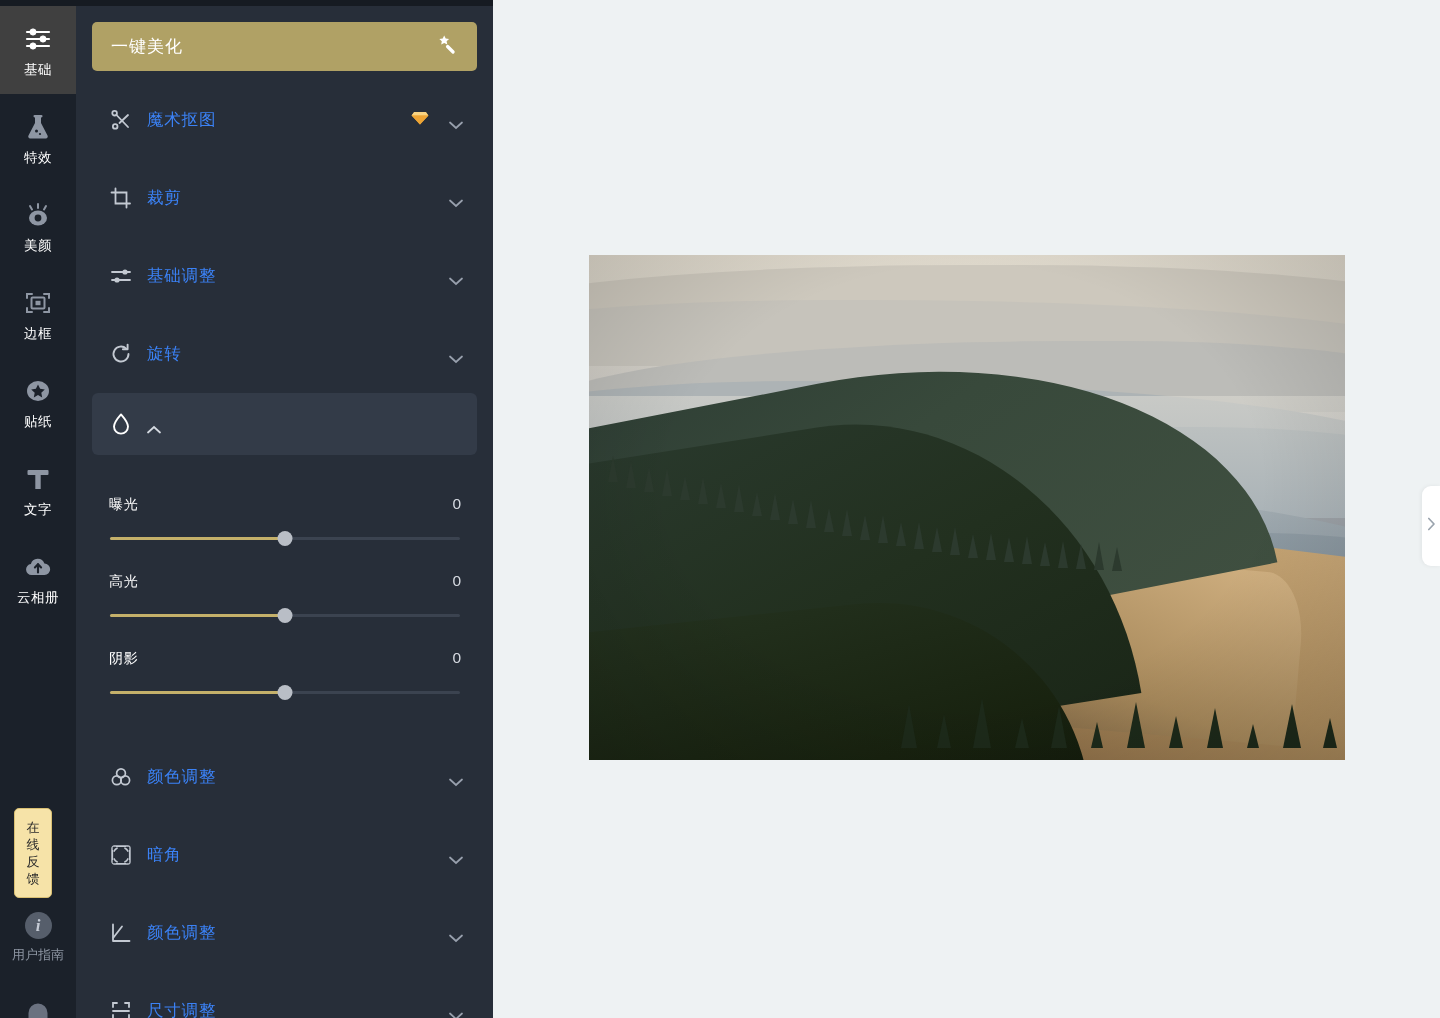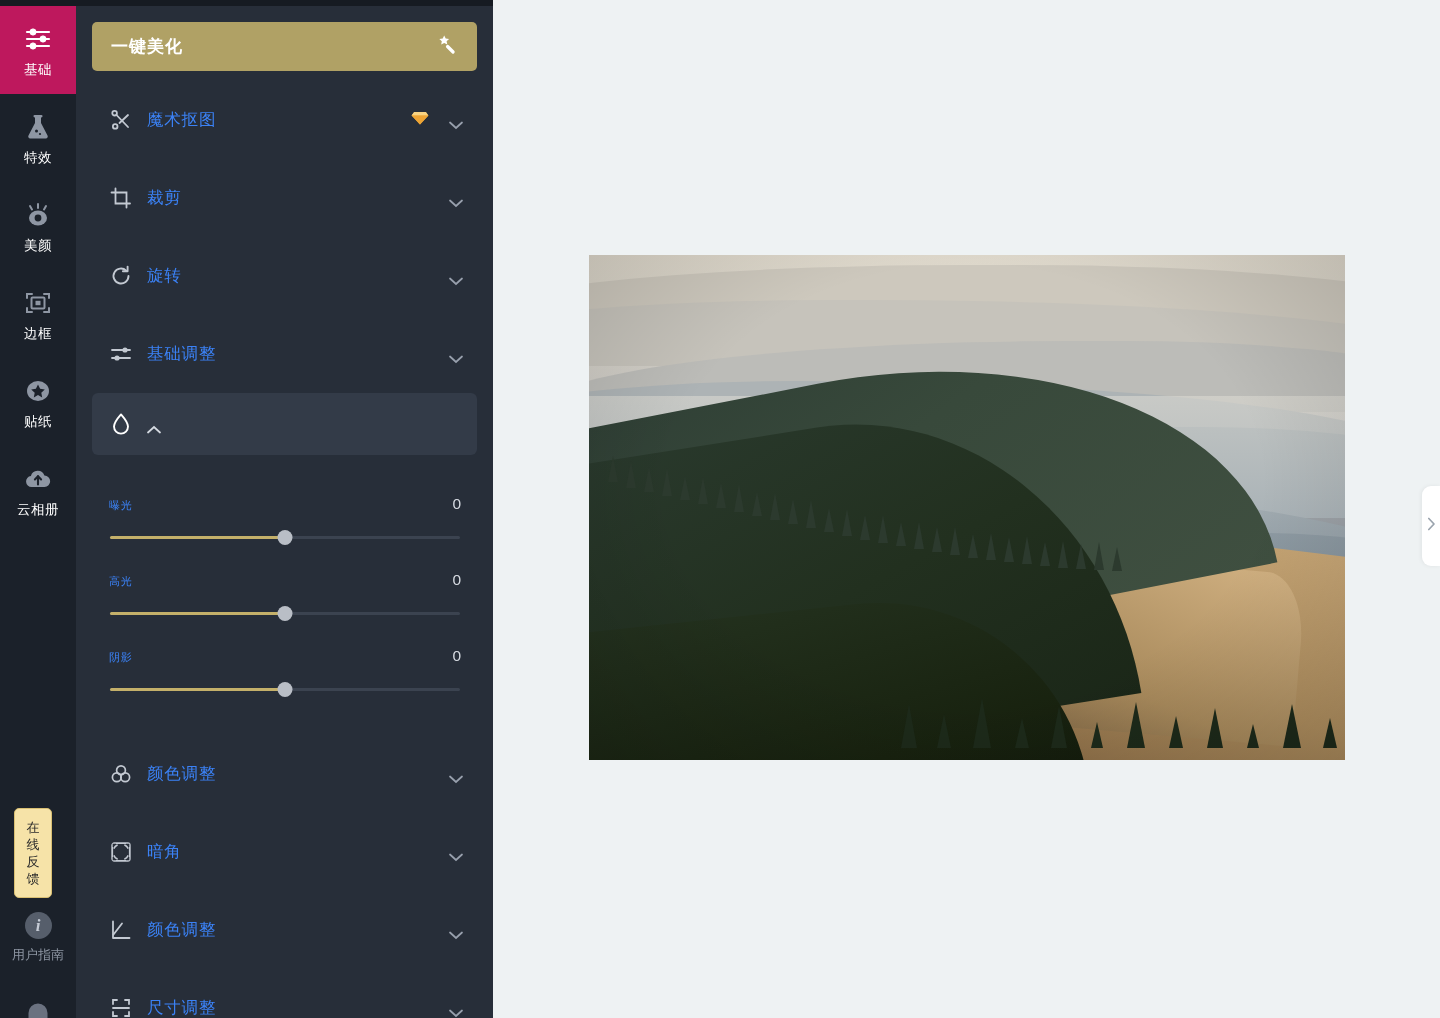--- a/index.html
+++ b/index.html
@@ -28,21 +28,21 @@
     overflow: hidden;
   }
   .rail-item {
     width: 76px; height: 88px;
     display: flex; flex-direction: column;
     align-items: center; justify-content: center;
     gap: 9px;
     cursor: pointer;
     user-select: none;
   }
-  .rail-item.active { background: #be185d; }
+  .rail-item.active { background: #404040; }
   .rail-icon { width: 30px; height: 30px; display: flex; align-items: center; justify-content: center; }
   .rail-icon svg { display: block; }
   .rail-label {
     font-size: 13.5px; color: #ffffff; letter-spacing: .5px; line-height: 1;
   }
   .rail-item.active .rail-label { color: #ffffff; }
   .rail-item.active .rail-icon svg { fill: #ffffff; stroke: #ffffff; }
 
   
   .feedback-btn {
@@ -88,21 +88,21 @@
   .beautify {
     margin: 16px 16px 0 16px;
     height: 49px;
     background: #b0a165;
     border-radius: 5px;
     display: flex; align-items: center; justify-content: space-between;
     padding: 0 16px 0 19px;
     cursor: pointer;
   }
   .beautify-label {
-    font-size: 17px; color: #ffffff; letter-spacing: 1px; font-weight: 700;
+    font-size: 17px; color: #ffffff; letter-spacing: 1px; font-weight: 400;
   }
   .menu-list { margin-top: 10px; }
   .menu-row {
     height: 78px;
     margin: 0 16px;
     display: flex; align-items: center;
     padding: 0 14px 0 17px;
     cursor: pointer;
     border-radius: 6px;
     user-select: none;
@@ -122,21 +122,21 @@
   .chev { width: 14px; height: 9px; }
 
   
   .sliders { padding: 0 0 0 0; margin-top: 6px; }
   .slider-block { margin: 0 16px; padding: 0 10px; }
   .slider-head {
     display: flex; justify-content: space-between; align-items: baseline;
     padding: 0 6px 0 7px;
     margin-bottom: 14px;
   }
-  .slider-name { font-size: 11px; color: #3b82f6; letter-spacing: .8px; }
+  .slider-name { font-size: 14px; color: #ffffff; letter-spacing: .8px; }
   .slider-val { font-size: 15.5px; color: #d7dbe2; }
   .track-wrap {
     position: relative; height: 22px;
     margin: 0 7px 0 8px;
   }
   .track {
     position: absolute; top: 9px; left: 0; right: 0; height: 3px;
     background: #3b4350; border-radius: 2px;
   }
   .track-fill {
@@ -322,20 +322,29 @@
     <div class="rail-item">
       <span class="rail-icon">
         <svg width="28" height="28" viewBox="0 0 28 28">
           <ellipse cx="14" cy="14" rx="11" ry="10" fill="#8e96a3"></ellipse>
           <path d="M14 7.5 l2.1 4.3 4.7 .6 -3.5 3.3 .9 4.7 -4.2 -2.3 -4.2 2.3 .9 -4.7 -3.5 -3.3 4.7 -.6 Z" fill="#1b212a"></path>
         </svg>
       </span>
       <span class="rail-label">贴纸</span>
     </div>
 
+    <div class="rail-item">
+      <span class="rail-icon">
+        <svg width="26" height="26" viewBox="0 0 26 26">
+          <rect x="2.5" y="4" width="21" height="5" rx="1" fill="#8e96a3"></rect>
+          <rect x="10.3" y="9" width="5.4" height="14" fill="#8e96a3"></rect>
+        </svg>
+      </span>
+      <span class="rail-label">文字</span>
+    </div>
 
     <div class="rail-item">
       <span class="rail-icon">
         <svg width="30" height="24" viewBox="0 0 30 24">
           <path d="M8.5 20 a5.5 5.5 0 0 1 -.6 -10.96 A7 7 0 0 1 21.4 8.6 a5.7 5.7 0 0 1 .1 11.4 Z" fill="#8e96a3"></path>
           <path d="M15 17.5 V9.5 M15 9.2 l-3.1 3.2 M15 9.2 l3.1 3.2" stroke="#1b212a" stroke-width="2.1" fill="none" stroke-linecap="round"></path>
         </svg>
       </span>
       <span class="rail-label">云相册</span>
     </div>
@@ -415,47 +424,47 @@
           <span class="chev">
             <svg width="14" height="9" viewBox="0 0 14 9">
                 <path d="M1 1.5 L7 7 L13 1.5" stroke="#98a0ad" stroke-width="1.7" fill="none" stroke-linecap="round"></path>
               </svg>
           </span>
         </span>
       </div>
 
       <div class="menu-row">
         <span class="menu-ico">
-          <svg width="22" height="22" viewBox="0 0 22 22">
-            <path d="M18.5 11 a7.5 7.5 0 1 1 -2.3 -5.4" stroke="#c3c9d2" stroke-width="1.9" fill="none" stroke-linecap="round"></path>
-            <path d="M17.6 1.6 V6.3 H12.9" stroke="#c3c9d2" stroke-width="1.9" fill="none" stroke-linecap="round" stroke-linejoin="round"></path>
-          </svg>
-        </span>
-        <span class="menu-text">旋转</span>
-        <span class="menu-right">
-          <span class="chev">
-            <svg width="14" height="9" viewBox="0 0 14 9">
-                <path d="M1 1.5 L7 7 L13 1.5" stroke="#98a0ad" stroke-width="1.7" fill="none" stroke-linecap="round"></path>
-              </svg>
-          </span>
-        </span>
-      </div>
-
-      <div class="menu-row">
-        <span class="menu-ico">
           <svg width="22" height="20" viewBox="0 0 22 20">
             <g stroke="#c3c9d2" stroke-width="1.8" stroke-linecap="round">
               <line x1="2" y1="6" x2="20" y2="6"></line>
               <line x1="2" y1="14" x2="20" y2="14"></line>
             </g>
             <circle cx="15" cy="6" r="2.6" fill="#c3c9d2"></circle>
             <circle cx="7" cy="14" r="2.6" fill="#c3c9d2"></circle>
           </svg>
         </span>
         <span class="menu-text">基础调整</span>
+        <span class="menu-right">
+          <span class="chev">
+            <svg width="14" height="9" viewBox="0 0 14 9">
+                <path d="M1 1.5 L7 7 L13 1.5" stroke="#98a0ad" stroke-width="1.7" fill="none" stroke-linecap="round"></path>
+              </svg>
+          </span>
+        </span>
+      </div>
+
+      <div class="menu-row">
+        <span class="menu-ico">
+          <svg width="22" height="22" viewBox="0 0 22 22">
+            <path d="M18.5 11 a7.5 7.5 0 1 1 -2.3 -5.4" stroke="#c3c9d2" stroke-width="1.9" fill="none" stroke-linecap="round"></path>
+            <path d="M17.6 1.6 V6.3 H12.9" stroke="#c3c9d2" stroke-width="1.9" fill="none" stroke-linecap="round" stroke-linejoin="round"></path>
+          </svg>
+        </span>
+        <span class="menu-text">旋转</span>
         <span class="menu-right">
           <span class="chev">
             <svg width="14" height="9" viewBox="0 0 14 9">
                 <path d="M1 1.5 L7 7 L13 1.5" stroke="#98a0ad" stroke-width="1.7" fill="none" stroke-linecap="round"></path>
               </svg>
           </span>
         </span>
       </div>
 
       <div class="menu-row active">

